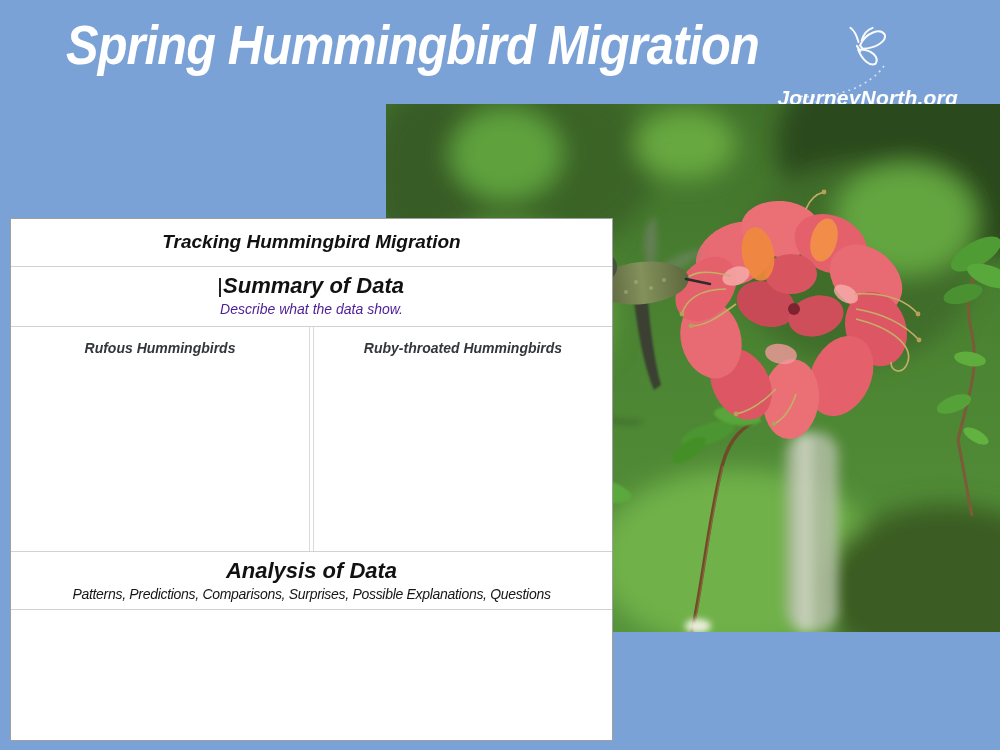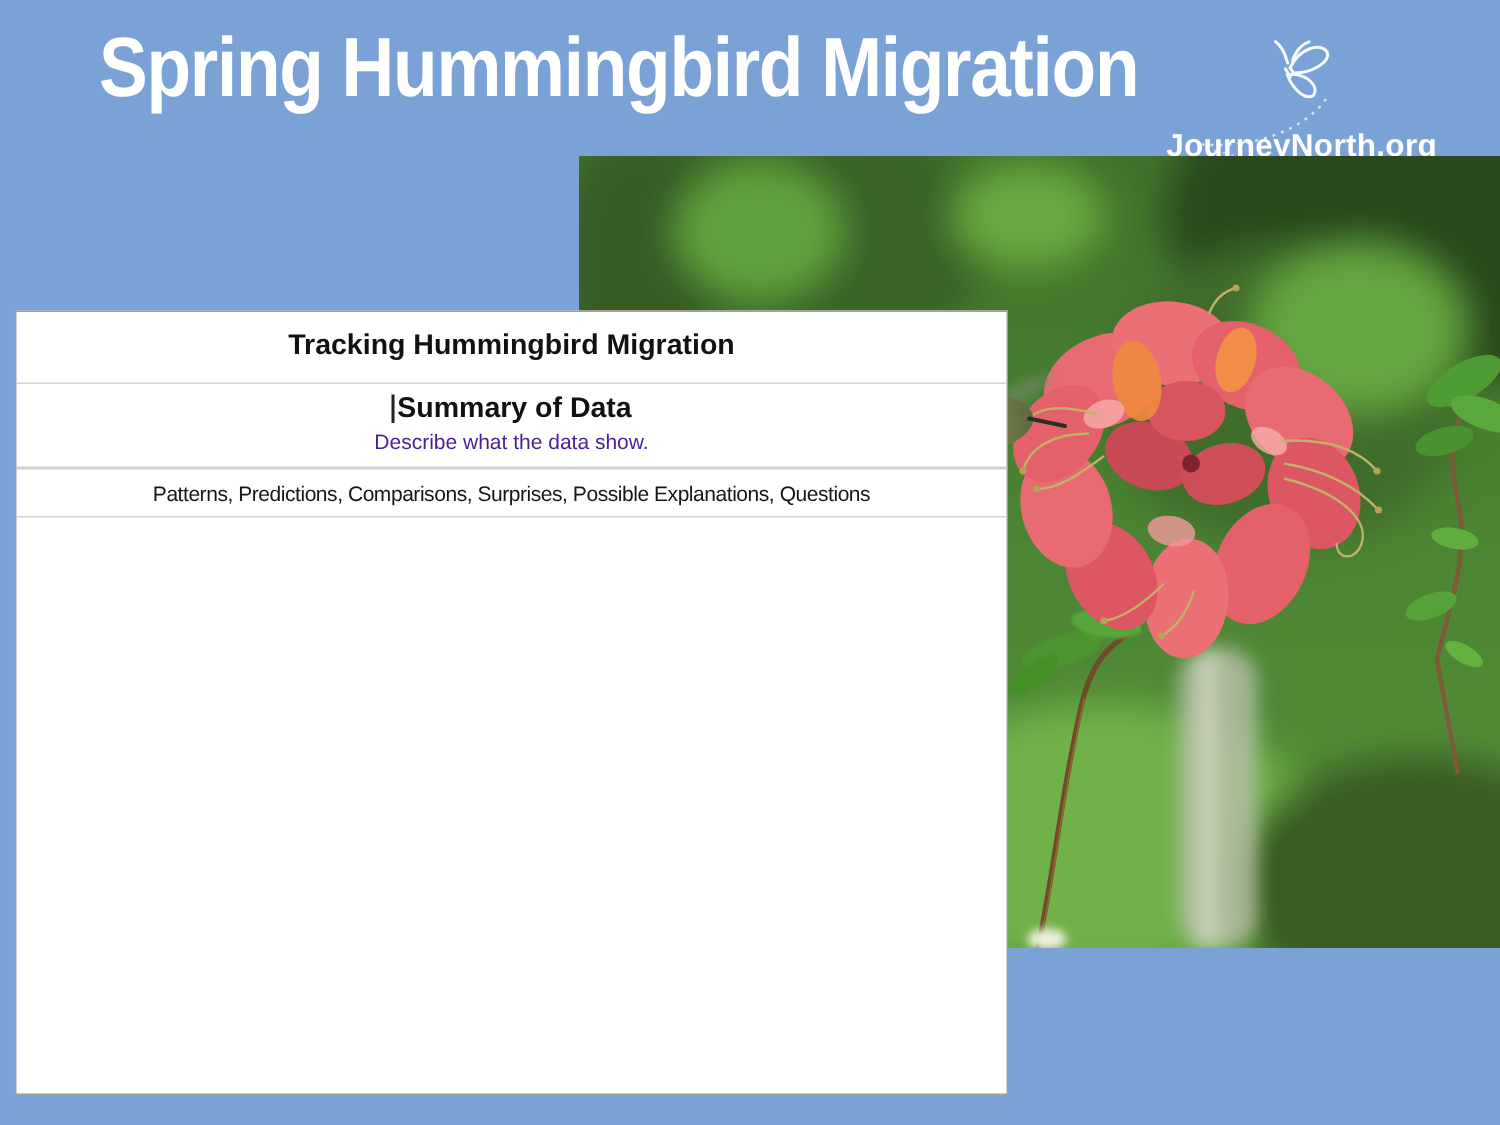--- a/index.html
+++ b/index.html
@@ -1,43 +1,44 @@
 <!DOCTYPE html>
 <html><head>
 <meta charset="utf-8">
 <style>
   html,body{margin:0;padding:0;background:#444;}
   .slide{
     position:relative;width:1000px;height:750px;overflow:hidden;
     background:#7AA2D6;
     font-family:"Liberation Sans", sans-serif;
+    font-style:italic;
   }
   .slide-title{
     position:absolute;left:66px;top:12px;margin:0;
     color:#ffffff;font-size:56px;font-weight:bold;white-space:nowrap;
     transform:scaleX(0.87);transform-origin:left top;letter-spacing:-1px;
   }
   .brand{position:absolute;top:20px;right:34px;width:220px;height:90px;}
   .brand-label{
     position:absolute;right:8px;bottom:0;
     color:#ffffff;font-size:21px;font-weight:bold;letter-spacing:0.2px;
   }
   .butterfly{position:absolute;right:78px;top:2px;}
   .trail{position:absolute;left:0;top:0;}
   .photo{position:absolute;left:386px;top:104px;width:614px;height:528px;}
   .worksheet{
-    position:absolute;left:10px;top:207px;width:662px;height:523px;
+    position:absolute;left:10px;top:218px;width:603px;height:523px;
     background:#ffffff;border:1px solid #9f9f9f;box-sizing:border-box;
     color:#000;z-index:5;
   }
   .ws-title{padding-top:10px;text-align:center;font-weight:bold;font-size:19px;line-height:25px;color:#111;}
   .ws-div{border-top:1px solid #d2d2d2;height:0;}
   .d1{margin-top:12px;}
   .ws-summary{text-align:center;padding-top:6px;}
-  .ws-h{font-size:19px;font-weight:bold;color:#111;}
+  .ws-h{font-size:22px;font-weight:bold;color:#111;}
   .ws-sub{font-size:14px;padding-top:2px;color:#4c1d95;}
   .d2{margin-top:9px;}
   .ws-cols{display:flex;height:224px;}
   .ws-cell{flex:1;text-align:center;padding-top:13px;font-size:14px;font-weight:bold;color:#33363b;}
   .ws-cell.left{border-right:1px solid #dadada;}
   .ws-cell.right{border-left:1px solid #dadada;margin-left:3px;}
   .ws-analysis{text-align:center;padding-top:6px;}
   .ws-sub2{font-size:14px;padding-top:2px;color:#161616;letter-spacing:-0.3px;white-space:nowrap;}
   .d4{margin-top:7px;}
   .caret{display:inline-block;width:2px;height:19px;background:#222;vertical-align:-4px;margin-right:2px;}
@@ -218,21 +219,30 @@
     <div class="ws-div d1"></div>
 
     <div class="ws-summary">
       <div class="ws-h">
         <span class="caret"></span><span>Summary of Data</span>
       </div>
       <div class="ws-sub">Describe what the data show.</div>
     </div>
     <div class="ws-div d2"></div>
 
+    <div class="ws-cols">
+      <div class="ws-cell left">
+        <span>Rufous Hummingbirds</span>
+      </div>
+      <div class="ws-cell right">
+        <span>Ruby-throated Hummingbirds</span>
+      </div>
+    </div>
     <div class="ws-div"></div>
 
     <div class="ws-analysis">
+      <div class="ws-h">Analysis of Data</div>
       <div class="ws-sub2">Patterns, Predictions, Comparisons, Surprises, Possible Explanations, Questions</div>
     </div>
     <div class="ws-div d4"></div>
   </div>
 
 </div>
 
 </body></html>

